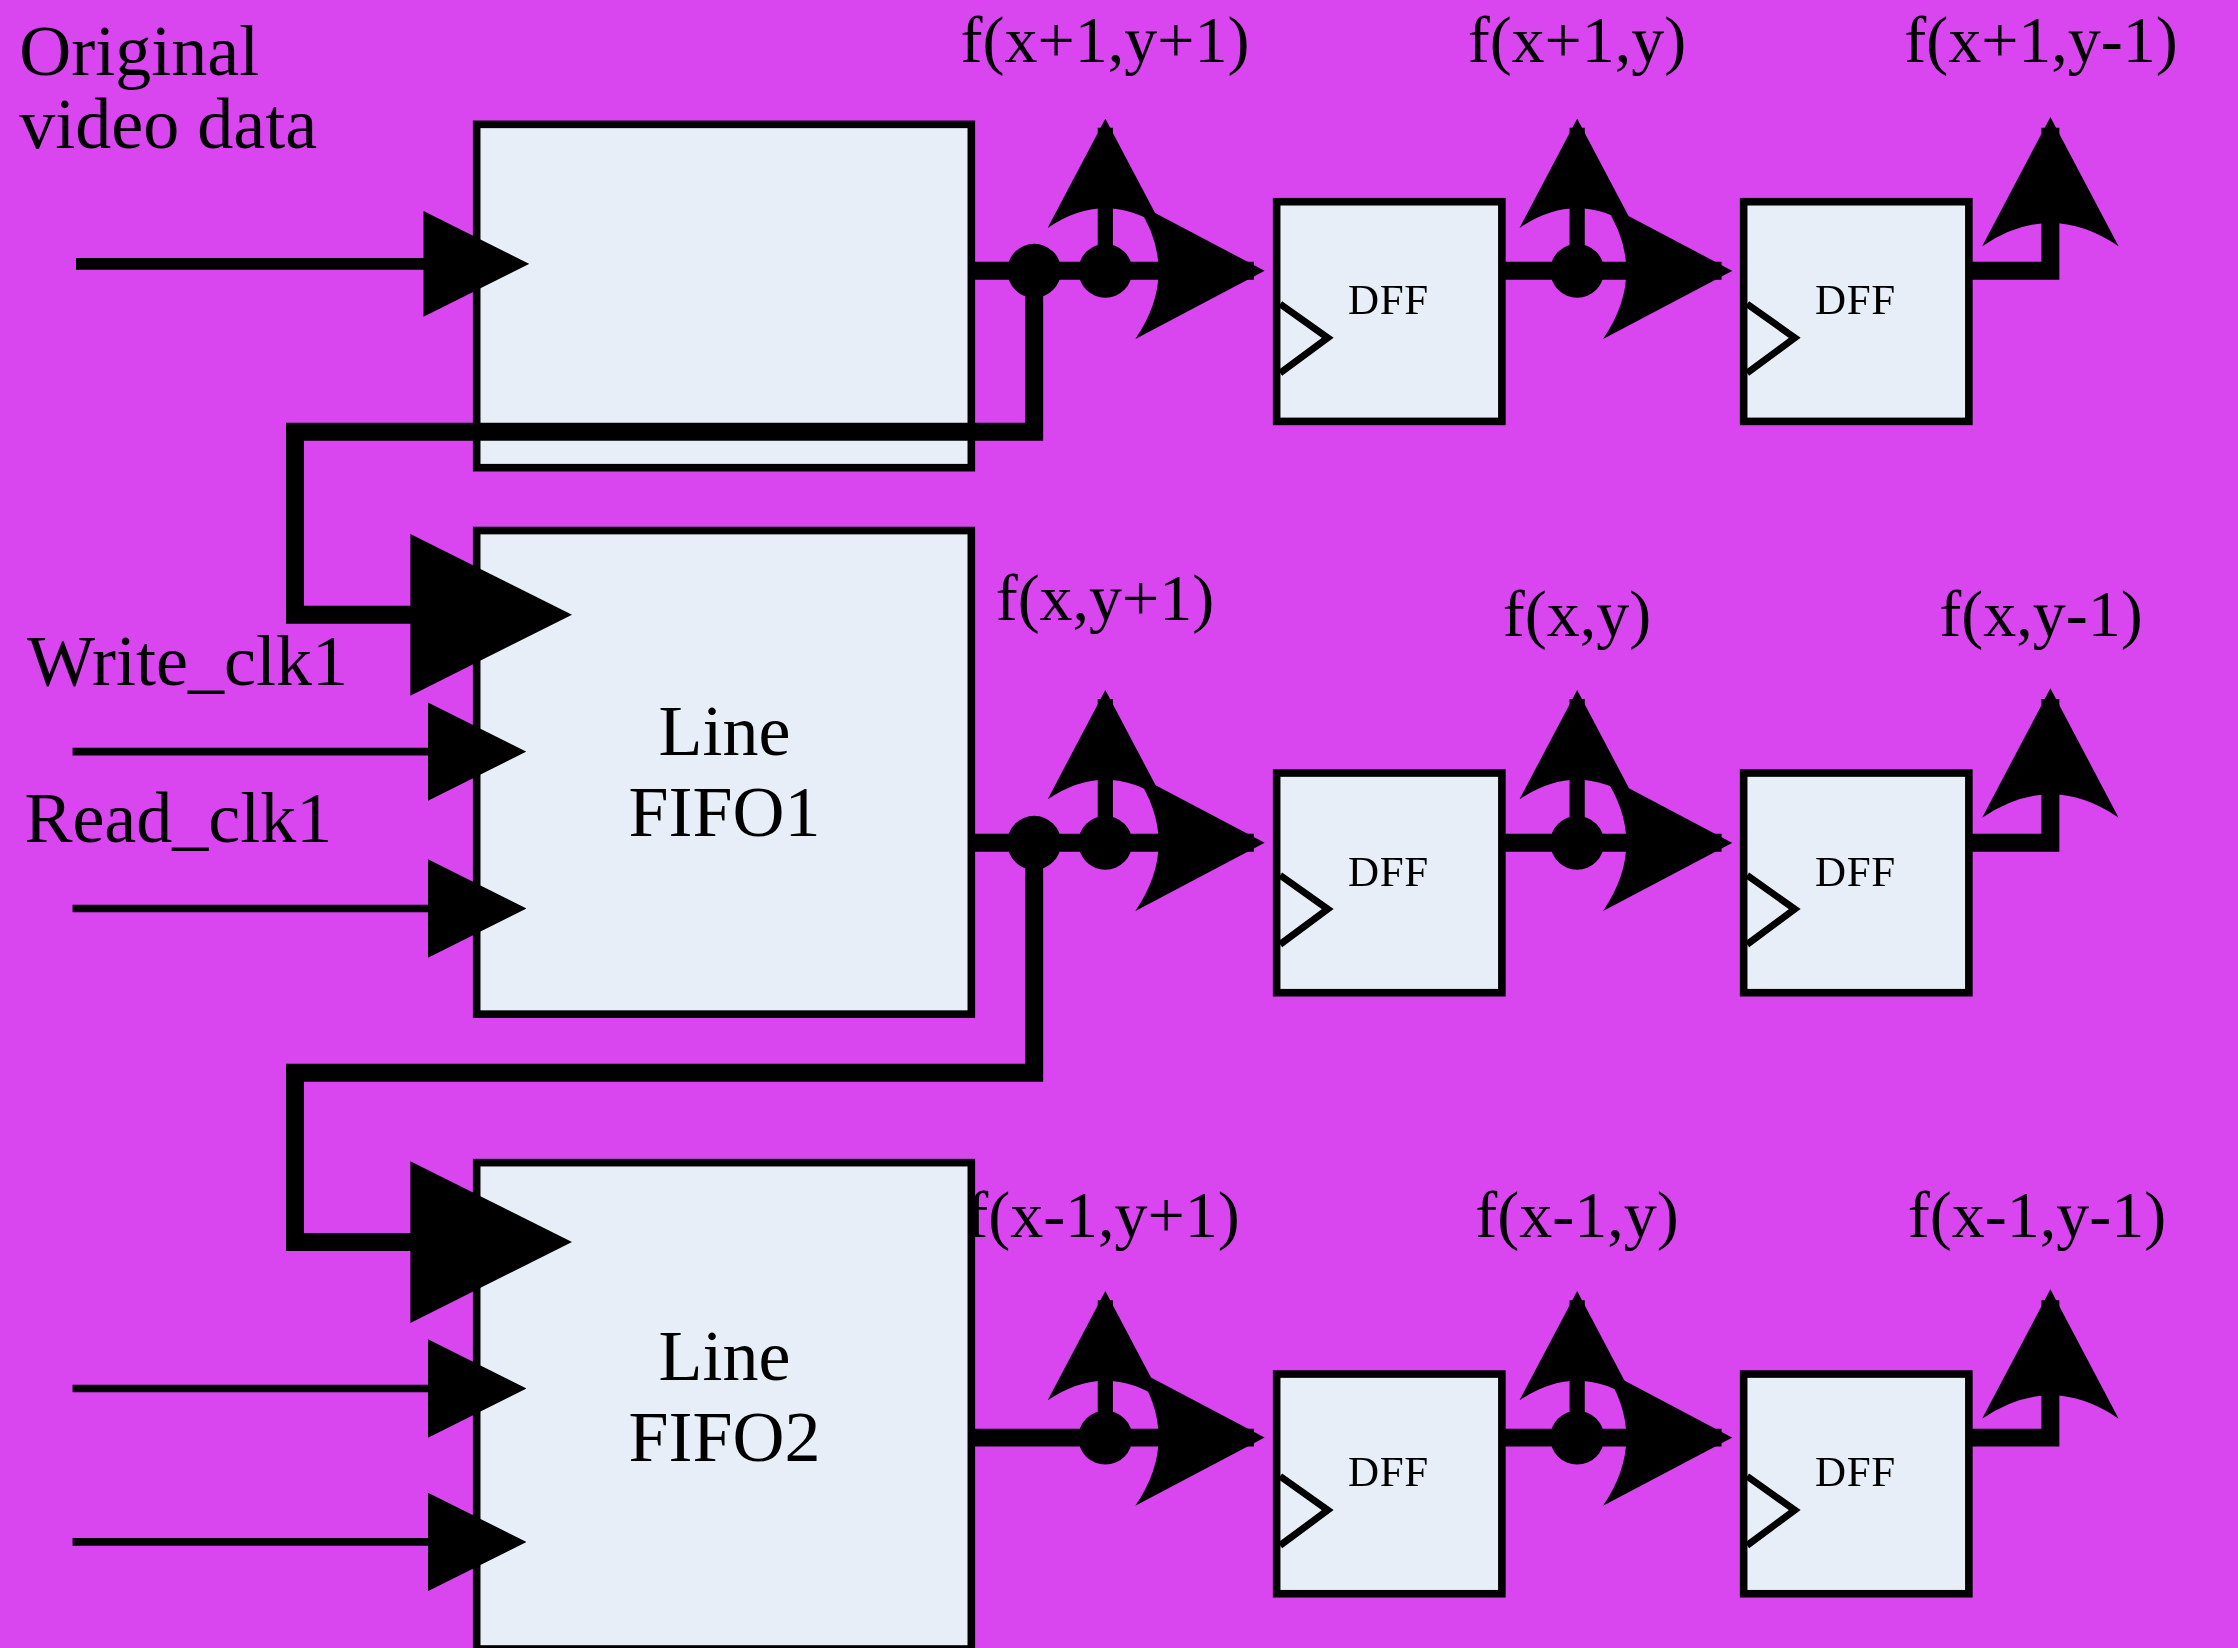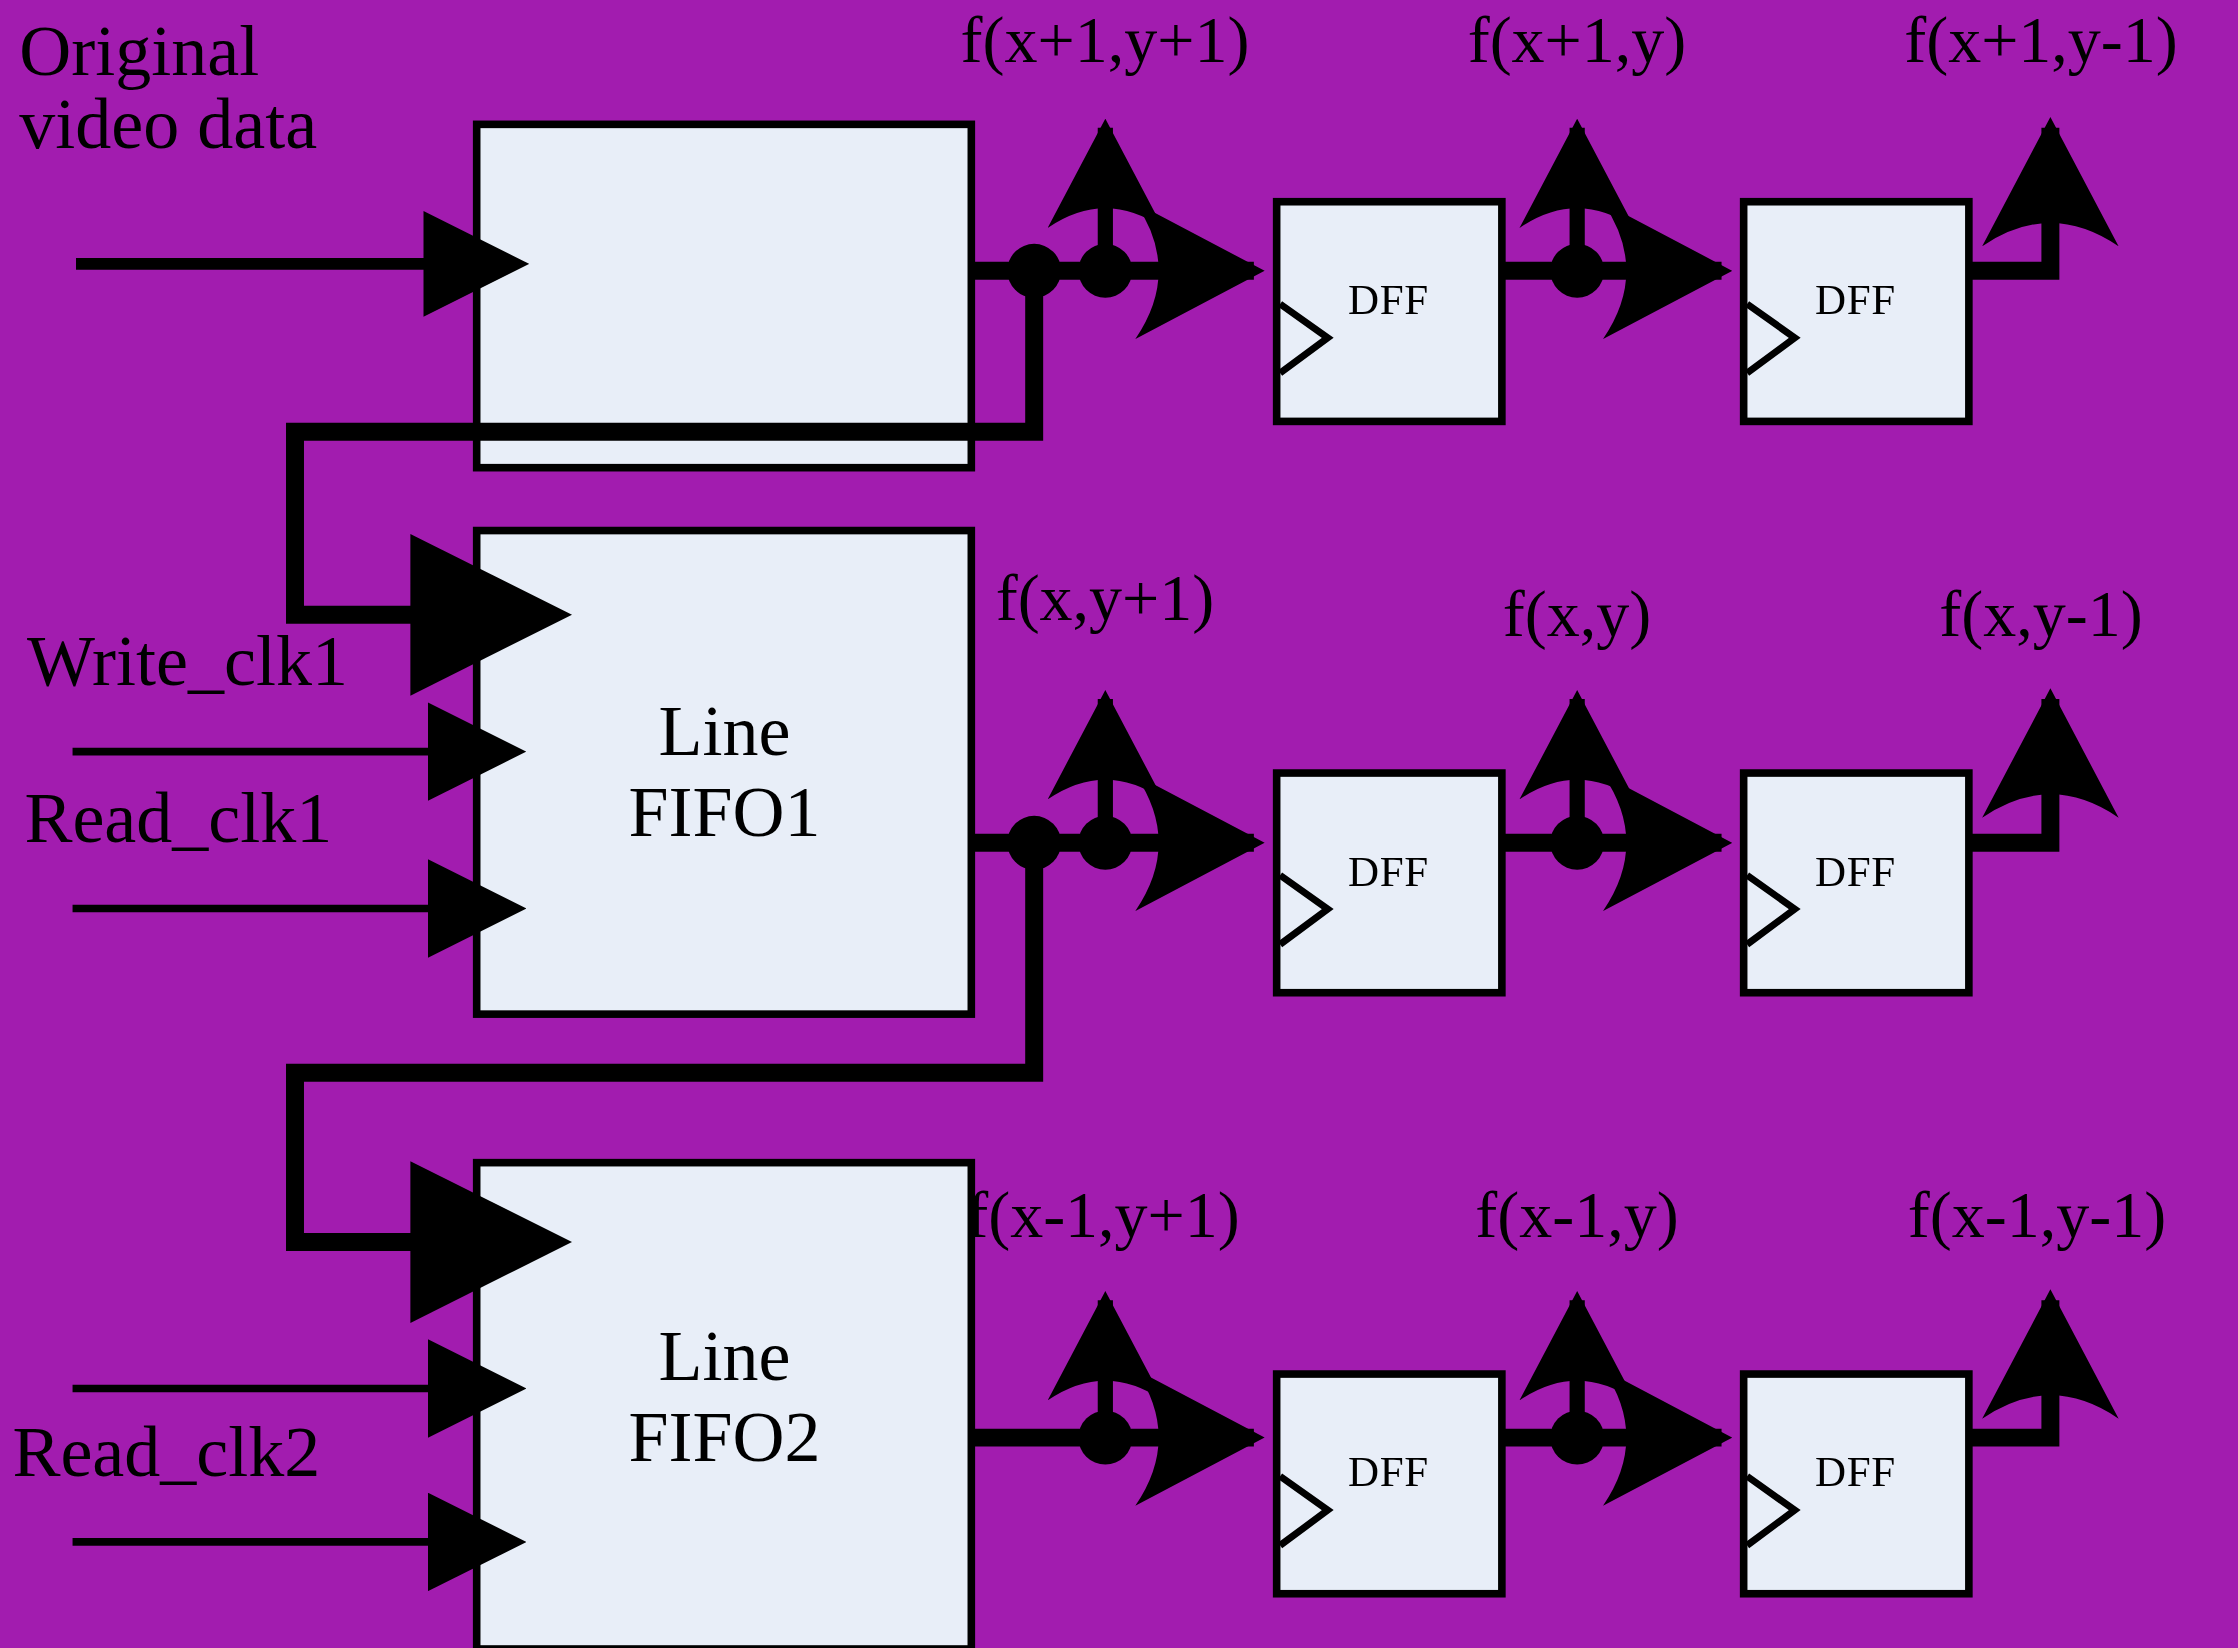--- a/index.html
+++ b/index.html
@@ -1,19 +1,19 @@
 <!DOCTYPE html>
 <html style="font-size:11px"><head>
 <meta charset="utf-8">
 <style>
   html,body{margin:0;padding:0;background:#ffffff;}
   #stage{
     position:relative;
     width:2239px;height:1649px;
-    background:#a21caf;
+    background:#d946ef;
     font-family:"Liberation Serif","DejaVu Serif",serif;
     overflow:hidden;
   }
   #stage svg{position:absolute;left:0;top:0;width:2239px;height:1649px;}
   .lbl{
     position:absolute;
     color:#000;
     white-space:nowrap;
     line-height:1.02;
     font-family:"Liberation Serif","DejaVu Serif",serif;
@@ -163,21 +163,20 @@
   </svg>
 
   <div class="lbl io" style="left:19.3px;top:15px;white-space:pre-line;">Original
 video data</div>
 
   <div class="lbl io" style="left:27px;top:625px;">Write_clk1</div>
 
   <div class="lbl io" style="left:12.4px;top:782px;margin-left:12px;">Read_clk1</div>
 
 
-  <div class="lbl io" style="left:12.4px;top:1416px;">Read_clk2</div>
 
 
   <div class="blk-label boxbig" style="left:477px;top:691px;width:495px;">Line
 FIFO1</div>
 
   <div class="blk-label boxbig" style="left:477px;top:1316px;width:495px;">Line
 FIFO2</div>
 
   <div class="blk-label dffTxt" style="left:1276px;top:276px;width:225px;">DFF</div>
   <div class="blk-label dffTxt" style="left:1743px;top:276px;width:225px;">DFF</div>

